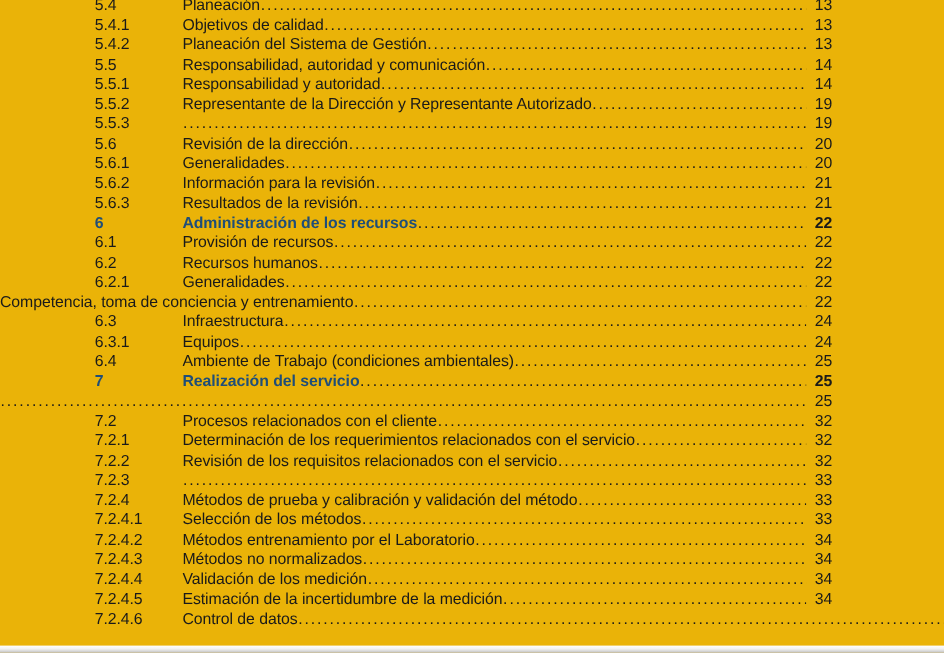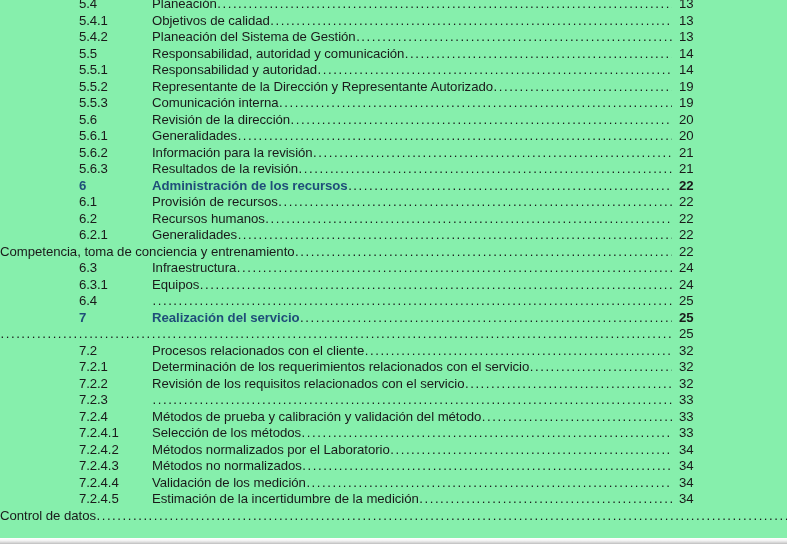--- a/index.html
+++ b/index.html
@@ -15,21 +15,21 @@
     color: #1a1a1a;
     position: relative;
   }
 
   #toc-page {
     position: absolute;
     left: 0;
     top: 0;
     width: 787px;
     height: 544px;
-    background: #86efac;
+    background: #eab308;
     box-sizing: border-box;
   }
 
   #toc-list {
     position: absolute;
     left: 0;
     top: -4px;
     width: 787px;
   }
 
@@ -155,21 +155,20 @@
         <span class="toc-num">5.5.2</span>
         <span class="toc-mid">
           <span class="toc-title">Representante de la Dirección y Representante Autorizado</span>
           <span class="toc-leader">................................................................................................................................................................</span>
         </span>
         <span class="toc-page-col">19</span>
       </div>
       <div class="toc-row level3">
         <span class="toc-num">5.5.3</span>
         <span class="toc-mid">
-          <span class="toc-title">Comunicación interna</span>
           <span class="toc-leader">................................................................................................................................................................</span>
         </span>
         <span class="toc-page-col">19</span>
       </div>
       <div class="toc-row level2">
         <span class="toc-num">5.6</span>
         <span class="toc-mid">
           <span class="toc-title">Revisión de la dirección</span>
           <span class="toc-leader">................................................................................................................................................................</span>
         </span>
@@ -250,20 +249,21 @@
         <span class="toc-num">6.3.1</span>
         <span class="toc-mid">
           <span class="toc-title">Equipos</span>
           <span class="toc-leader">................................................................................................................................................................</span>
         </span>
         <span class="toc-page-col">24</span>
       </div>
       <div class="toc-row level2">
         <span class="toc-num">6.4</span>
         <span class="toc-mid">
+          <span class="toc-title">Ambiente de Trabajo (condiciones ambientales)</span>
           <span class="toc-leader">................................................................................................................................................................</span>
         </span>
         <span class="toc-page-col">25</span>
       </div>
       <div class="toc-row level1">
         <span class="toc-num">7</span>
         <span class="toc-mid">
           <span class="toc-title">Realización del servicio</span>
           <span class="toc-leader">................................................................................................................................................................</span>
         </span>
@@ -318,21 +318,21 @@
         <span class="toc-num">7.2.4.1</span>
         <span class="toc-mid">
           <span class="toc-title">Selección de los métodos</span>
           <span class="toc-leader">................................................................................................................................................................</span>
         </span>
         <span class="toc-page-col">33</span>
       </div>
       <div class="toc-row level4">
         <span class="toc-num">7.2.4.2</span>
         <span class="toc-mid">
-          <span class="toc-title">Métodos normalizados por el Laboratorio</span>
+          <span class="toc-title">Métodos entrenamiento por el Laboratorio</span>
           <span class="toc-leader">................................................................................................................................................................</span>
         </span>
         <span class="toc-page-col">34</span>
       </div>
       <div class="toc-row level4">
         <span class="toc-num">7.2.4.3</span>
         <span class="toc-mid">
           <span class="toc-title">Métodos no normalizados</span>
           <span class="toc-leader">................................................................................................................................................................</span>
         </span>
@@ -348,20 +348,21 @@
       </div>
       <div class="toc-row level4">
         <span class="toc-num">7.2.4.5</span>
         <span class="toc-mid">
           <span class="toc-title">Estimación de la incertidumbre de la medición</span>
           <span class="toc-leader">................................................................................................................................................................</span>
         </span>
         <span class="toc-page-col">34</span>
       </div>
       <div class="toc-row level4">
+        <span class="toc-num">7.2.4.6</span>
         <span class="toc-mid">
           <span class="toc-title">Control de datos</span>
           <span class="toc-leader">................................................................................................................................................................</span>
         </span>
       </div>
     </div>
   <div id="bottom-edge"></div>
 </div>
 
 </body></html>

